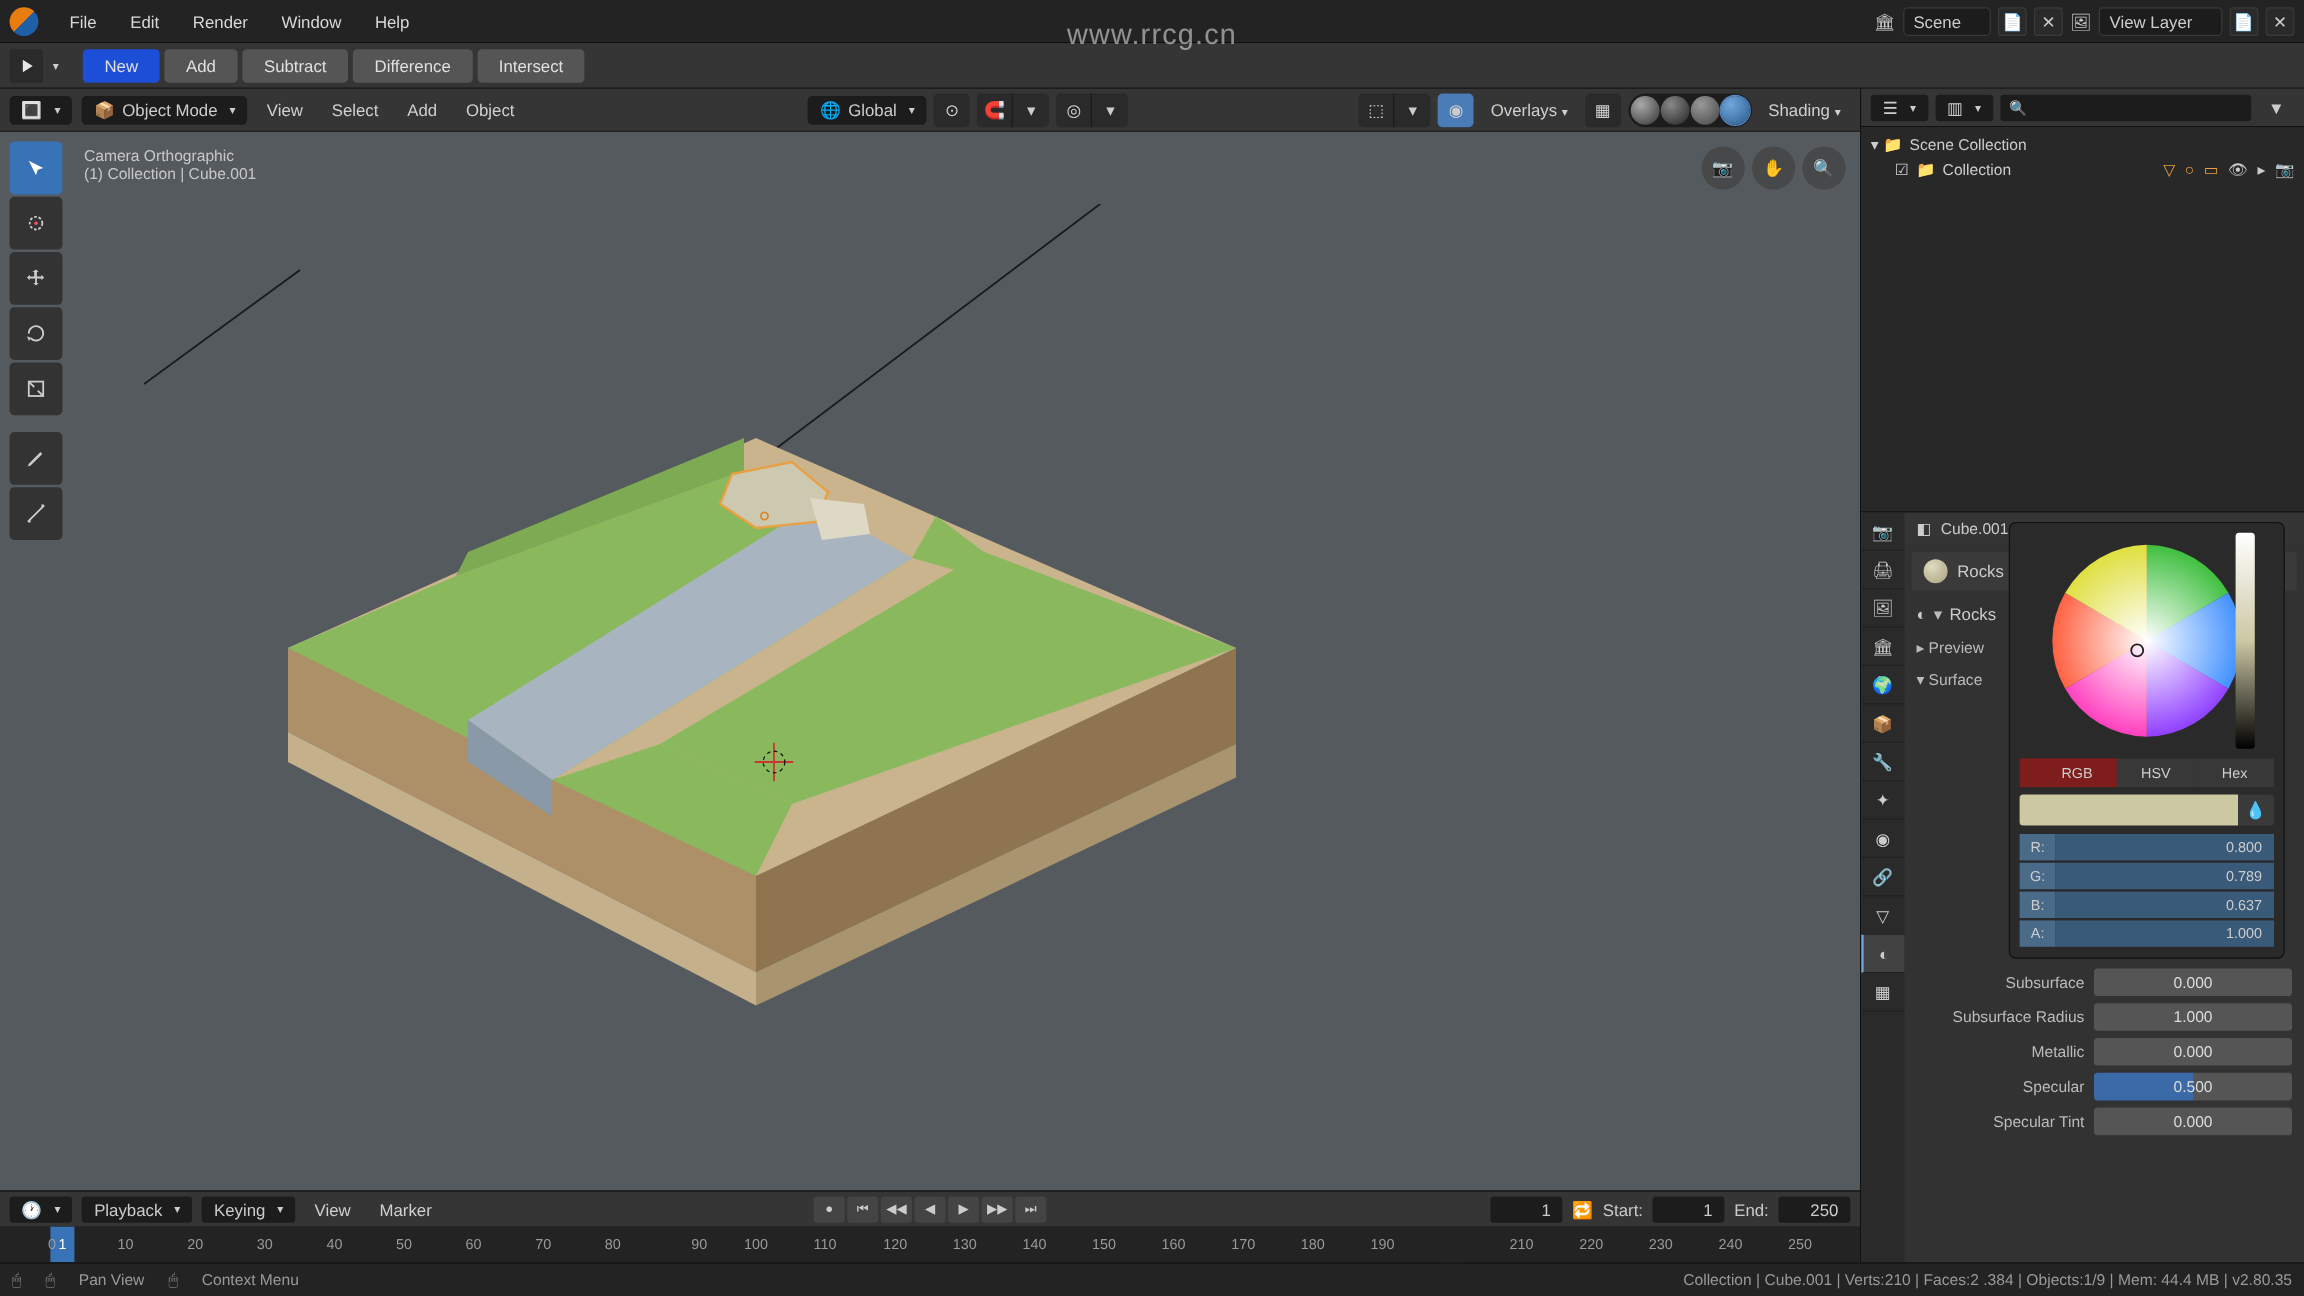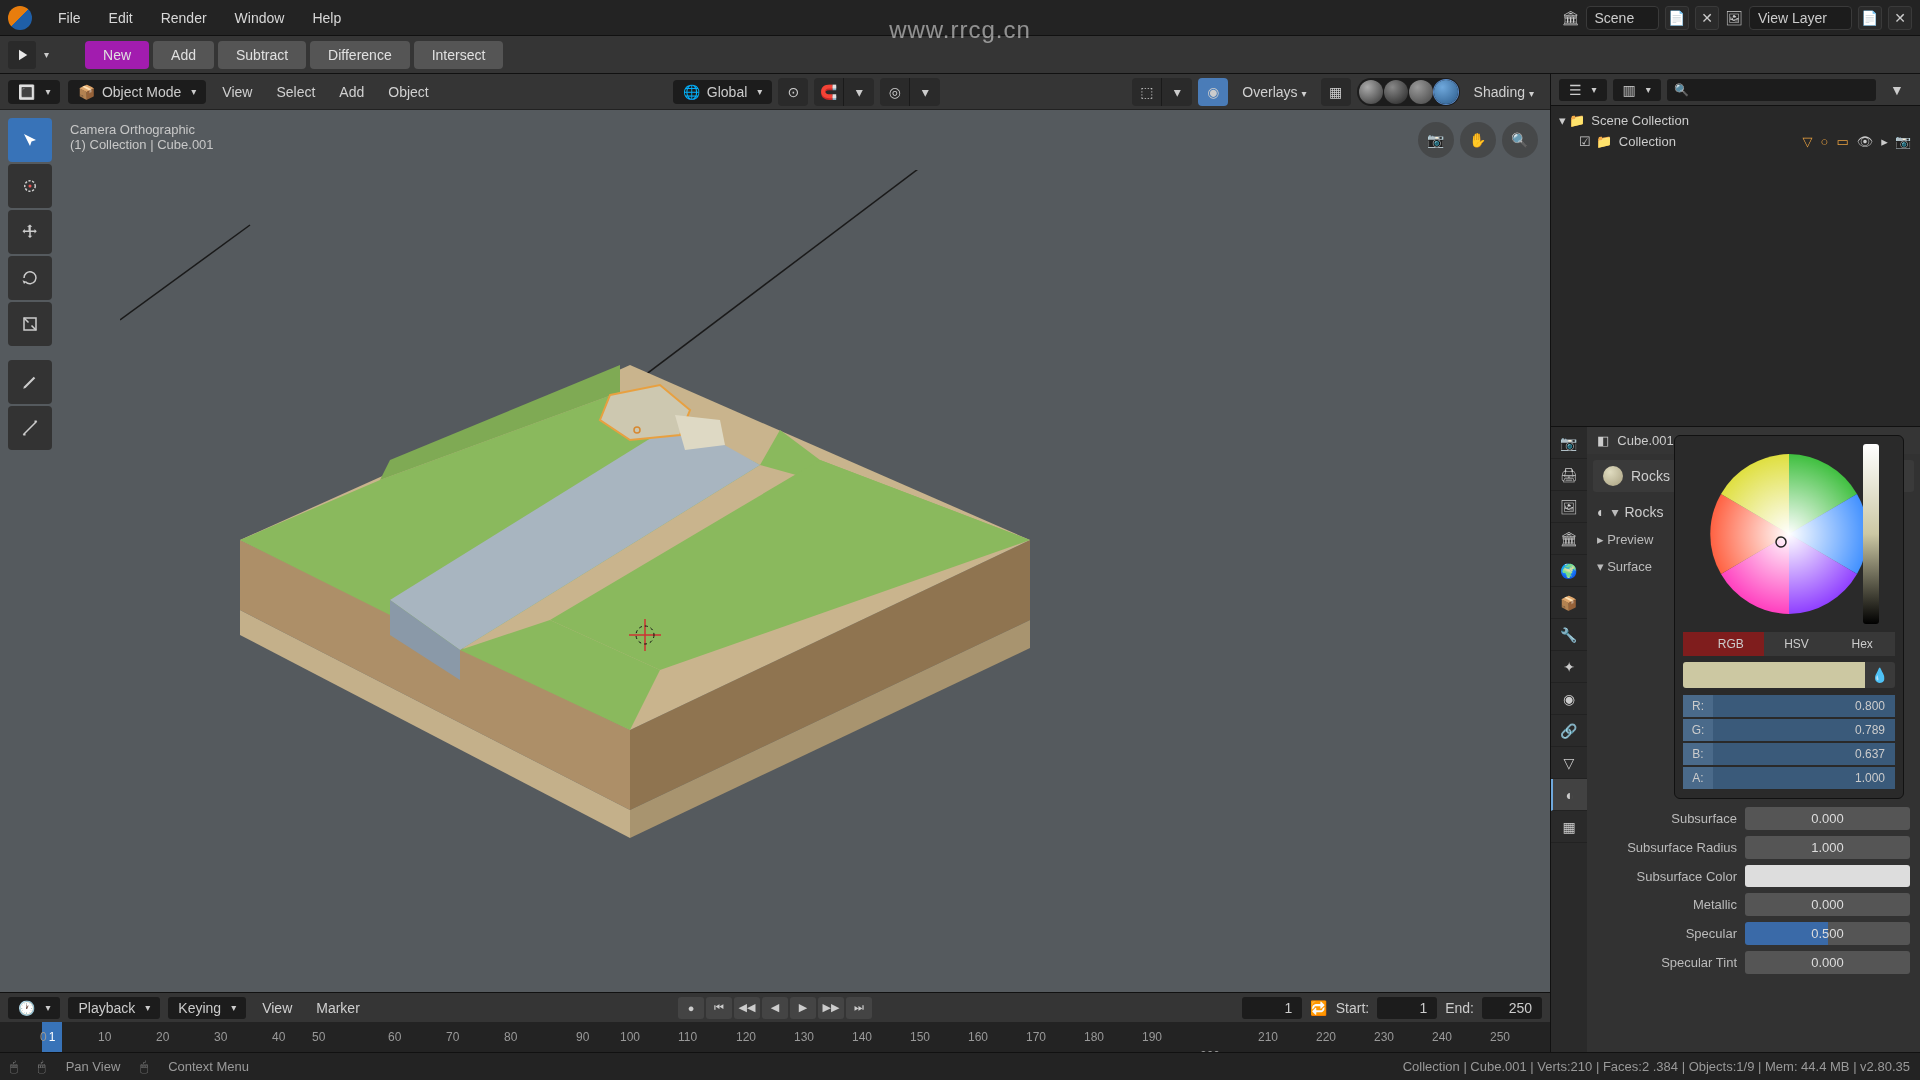--- a/index.html
+++ b/index.html
@@ -15,21 +15,21 @@
 .workspace-add { padding: 8px 12px; color: #999; font-size: 18px; }
 .top-right { margin-left: auto; display: flex; align-items: center; gap: 6px; }
 .top-field { background: #1c1c1c; border: 1px solid #3a3a3a; border-radius: 4px; padding: 3px 24px 3px 8px; color: #ccc; display: flex; align-items: center; gap: 6px; }
 .top-icon-btn { width: 24px; height: 24px; background: #2a2a2a; border: 1px solid #3a3a3a; border-radius: 3px; display: flex; align-items: center; justify-content: center; }
 .url-overlay { position: absolute; top: 16px; left: 50%; transform: translateX(-50%); color: rgba(255,255,255,0.5); font-size: 24px; letter-spacing: 1px; pointer-events: none; z-index: 100; }
 
 
 .bool-toolbar { background: #353535; height: 38px; display: flex; align-items: center; padding: 0 8px; gap: 4px; border-bottom: 1px solid #111; }
 .tool-dropdown-icon { width: 28px; height: 28px; background: #2a2a2a; border-radius: 3px; display: flex; align-items: center; justify-content: center; }
 .bool-btn { padding: 6px 18px; background: #555; border-radius: 4px; color: #e0e0e0; cursor: pointer; }
-.bool-btn.primary { background: #a21caf; margin-left: 16px; }
+.bool-btn.primary { background: #1d4ed8; }
 
 
 .main-area { display: flex; height: calc(100% - 36px - 38px - 28px); }
 .viewport-area { flex: 1; display: flex; flex-direction: column; }
 .right-panels { width: 370px; background: #323232; border-left: 1px solid #111; display: flex; flex-direction: column; }
 
 
 .viewport-header { background: #353535; height: 36px; display: flex; align-items: center; padding: 0 8px; gap: 8px; border-bottom: 1px solid #222; }
 .vh-dropdown { background: #1c1c1c; border-radius: 4px; padding: 4px 10px; display: flex; align-items: center; gap: 6px; }
 .vh-item { padding: 4px 8px; color: #d0d0d0; cursor: pointer; }
@@ -353,21 +353,21 @@
           <div class="tl-field">250</div>
         </div>
       </div>
       <div class="timeline-ruler">
         <div class="tl-frame-marker">1</div>
       <span class="tl-tick" style="left: 40px;">0</span>
           <span class="tl-tick" style="left: 98px;">10</span>
           <span class="tl-tick" style="left: 156px;">20</span>
           <span class="tl-tick" style="left: 214px;">30</span>
           <span class="tl-tick" style="left: 272px;">40</span>
-          <span class="tl-tick" style="left: 312px; text-align: right;">50</span>
+          <span class="tl-tick" style="left: 330px; text-align: right;">50</span>
           <span class="tl-tick" style="left: 388px;">60</span>
           <span class="tl-tick" style="left: 446px;">70</span>
           <span class="tl-tick" style="left: 504px;">80</span>
           <span class="tl-tick" style="left: 576px;">90</span>
           <span class="tl-tick" style="left: 620px;">100</span>
           <span class="tl-tick" style="left: 678px;">110</span>
           <span class="tl-tick" style="left: 736px;">120</span>
           <span class="tl-tick" style="left: 794px;">130</span>
           <span class="tl-tick" style="left: 852px;">140</span>
           <span class="tl-tick" style="left: 910px;">150</span>
@@ -484,24 +484,20 @@
         <div class="panel-toggle">▾ <span>Surface</span></div>
 
         <div class="prop-section" style="margin-top:220px">
           <div class="prop-row">
             <div class="prop-label">Subsurface</div>
             <div class="prop-value">0.000</div>
           </div>
           <div class="prop-row">
             <div class="prop-label">Subsurface Radius</div>
             <div class="prop-value">1.000</div>
-          </div>
-          <div class="prop-row">
-            <div class="prop-label">Subsurface Color</div>
-            <div class="color-swatch-white"></div>
           </div>
           <div class="prop-row">
             <div class="prop-label">Metallic</div>
             <div class="prop-value">0.000</div>
           </div>
           <div class="prop-row">
             <div class="prop-label">Specular</div>
             <div class="prop-value half">0.500</div>
           </div>
           <div class="prop-row">

